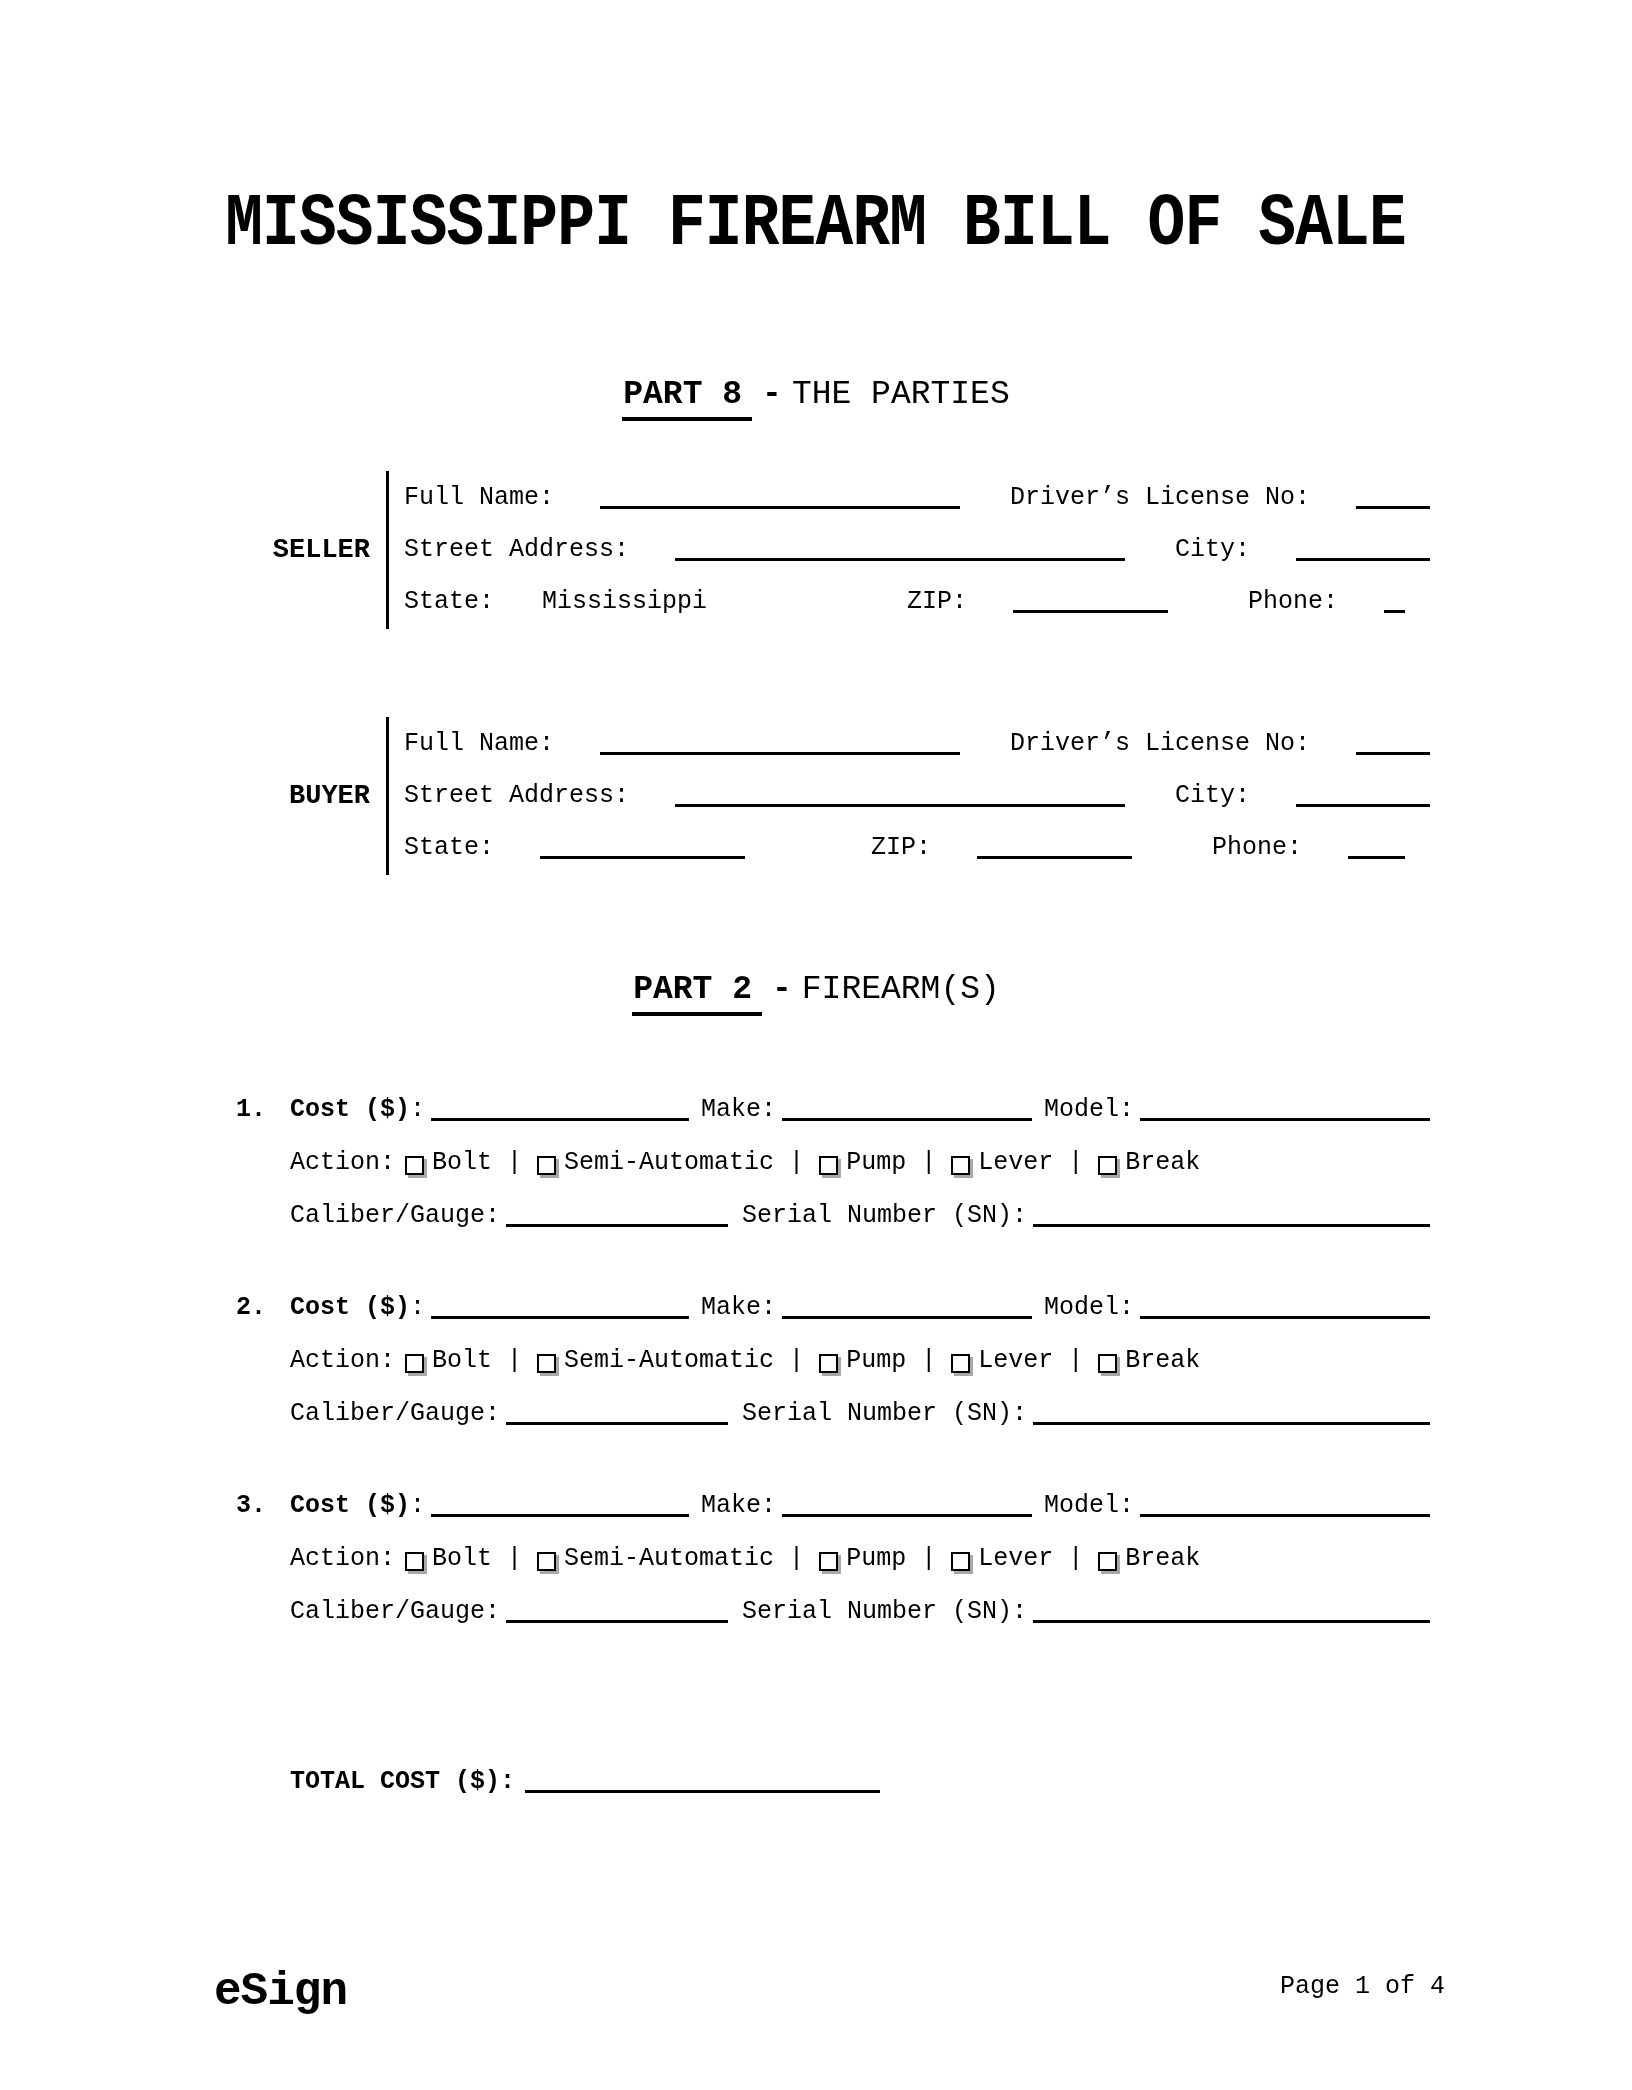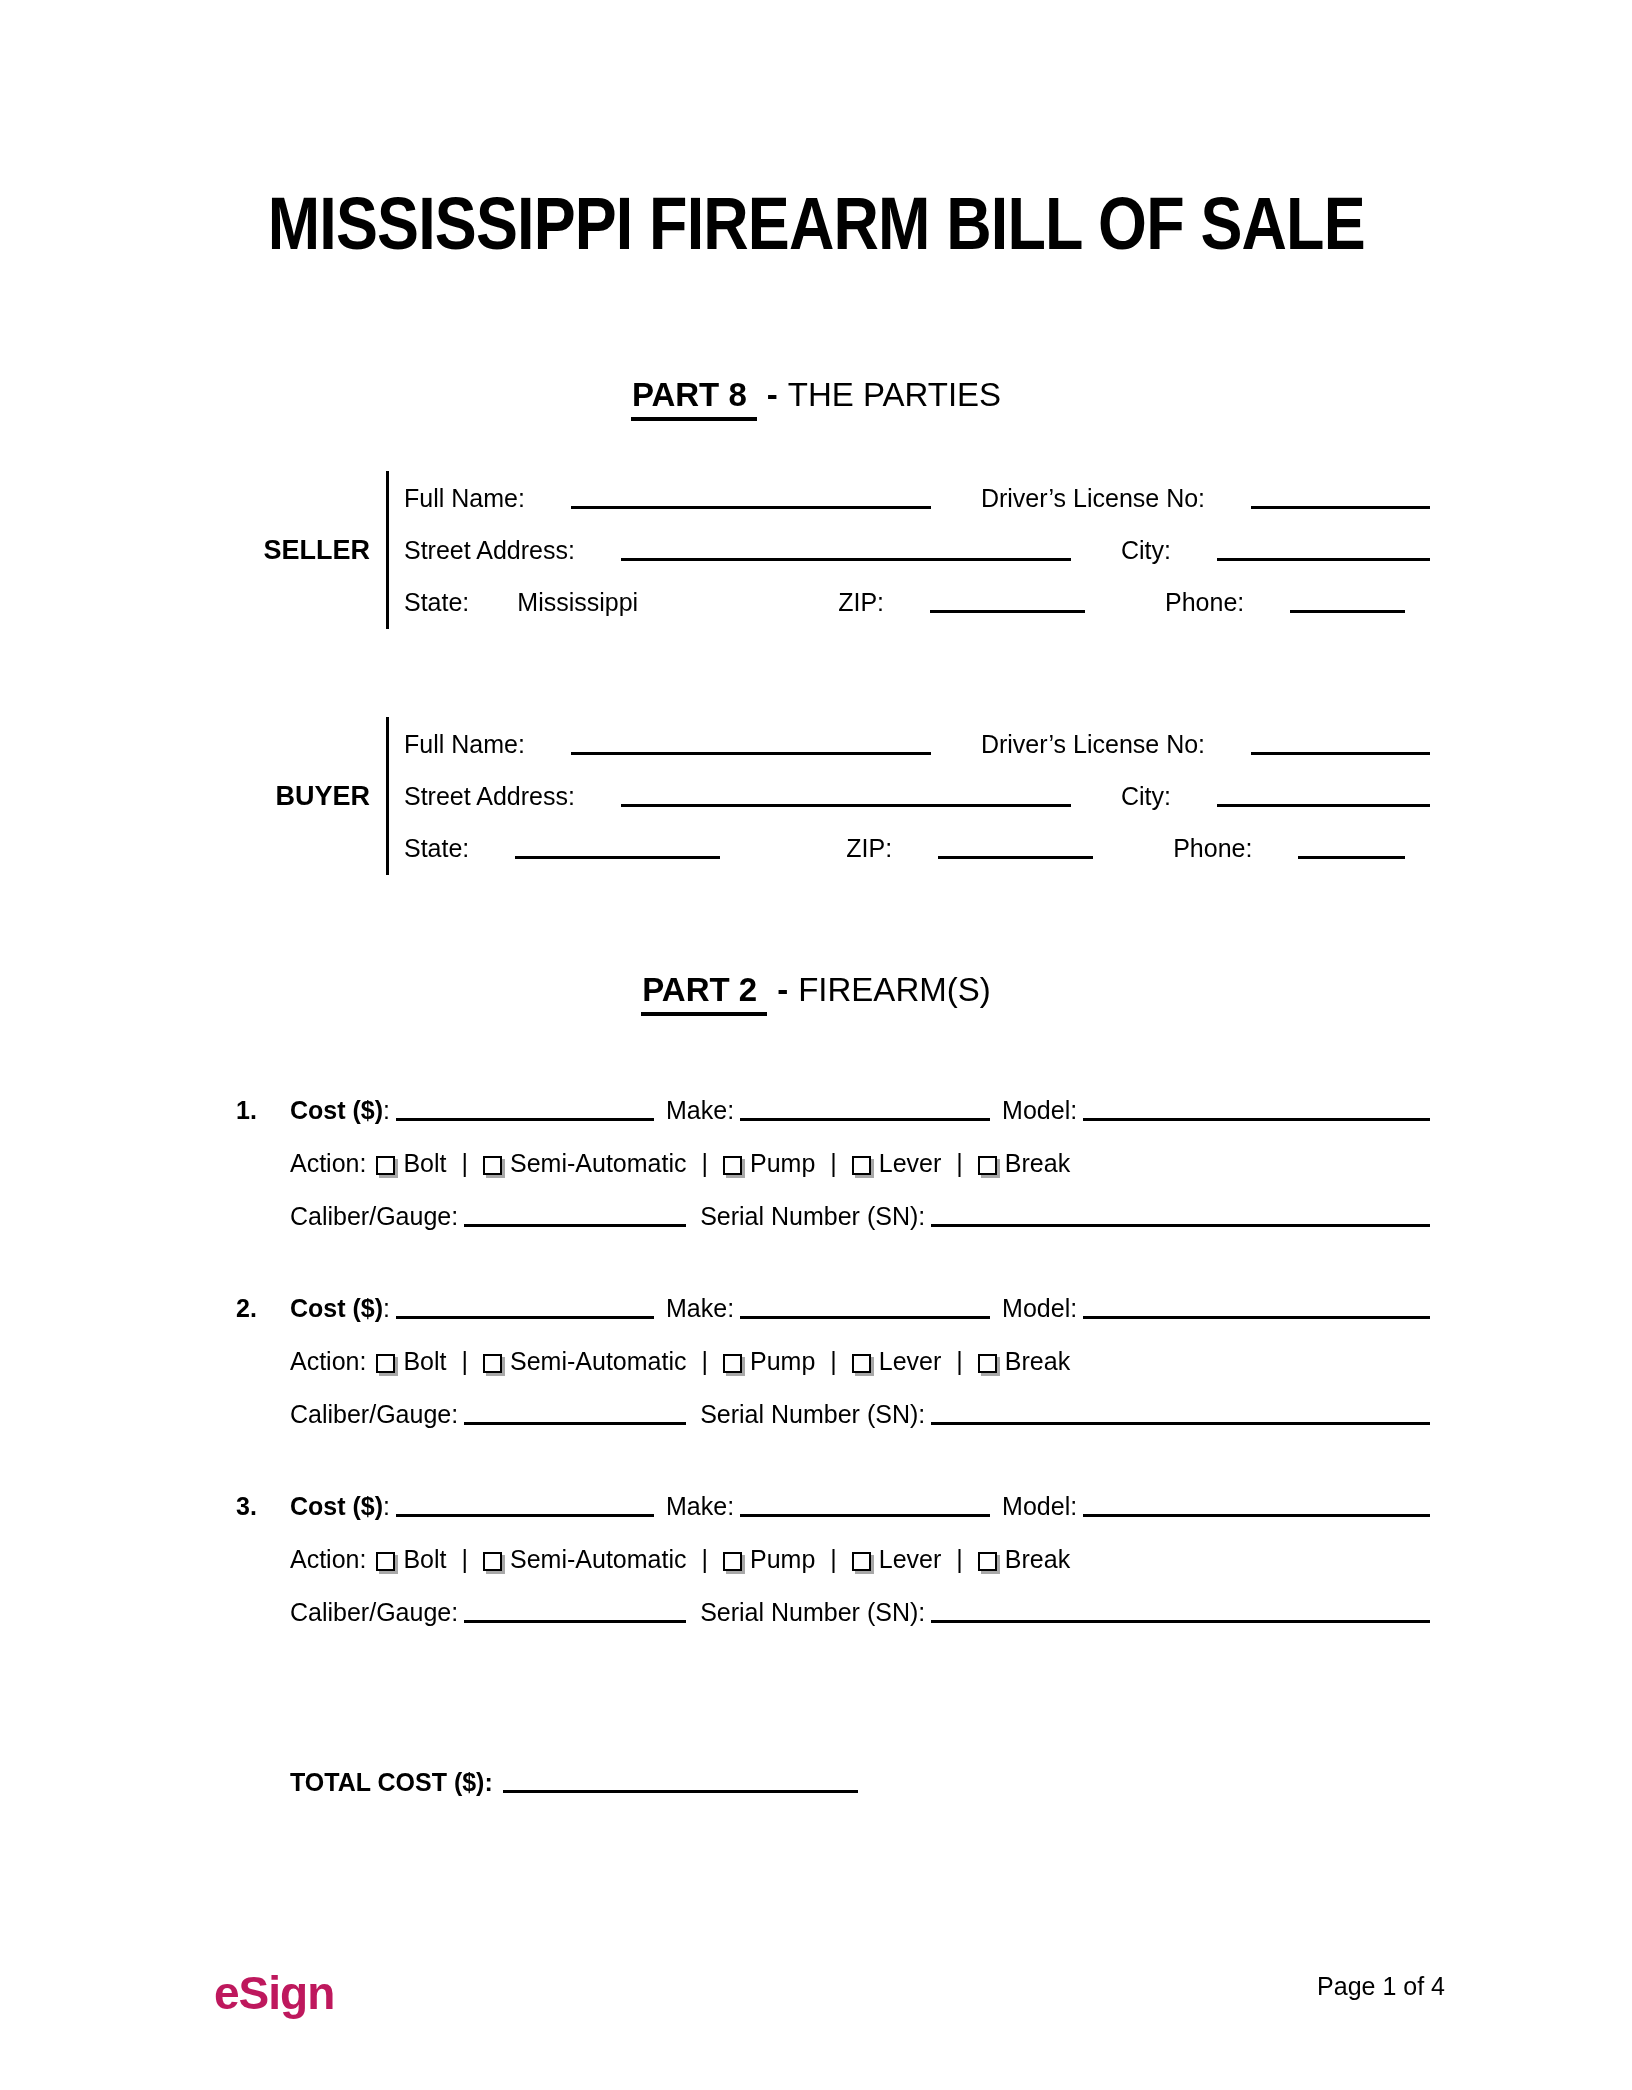--- a/index.html
+++ b/index.html
@@ -1,20 +1,20 @@
 <!DOCTYPE html>
 <html><head>
 <meta charset="utf-8">
 <style>
   html,body { margin:0; padding:0; background:#ffffff; }
   .page {
     position:relative;
     width:1632px; height:2090px;
     background:#ffffff; color:#000;
-    font-family:Liberation Sans, sans-serif;
+    font-family:Liberation Mono, monospace;
     font-size:25px;
     overflow:hidden;
   }
   
   .doc-title {
     padding-top:193px;
     text-align:center;
     font-size:74px; font-weight:bold;
     line-height:62px;
     white-space:nowrap;
@@ -61,21 +61,21 @@
   .l-serial{ flex:1; margin-right:0; }
   .action-lbl { margin-right:10px; }
   .chk { width:15px; height:15px; background:#fff; border:2.5px solid #000;
          box-shadow:3px 3px 0 #a8a8a8; margin:0 8px 3px 0; flex-shrink:0; }
   .pipe { margin:0 15px; }
   
   .total-row { margin:140px 202px 12px 290px; display:flex; align-items:flex-end; line-height:30px; white-space:nowrap; }
   .total-row .tlabel { font-weight:bold; }
   .l-total { width:355px; margin-left:10px; }
   
-  .brand { position:absolute; left:214px; top:1966px; font-size:46px; font-weight:bold; letter-spacing:-1px; color:#be185d; }
+  .brand { position:absolute; left:214px; top:1966px; font-size:46px; font-weight:bold; letter-spacing:-1px; color:#000000; }
   .page-num { position:absolute; right:187px; top:1972px; font-size:25px; }
 </style>
 </head>
 <body>
 
 <div class="page">
 
   <div class="doc-title">
     <span class="squeeze">MISSISSIPPI FIREARM BILL OF SALE</span>
   </div>

